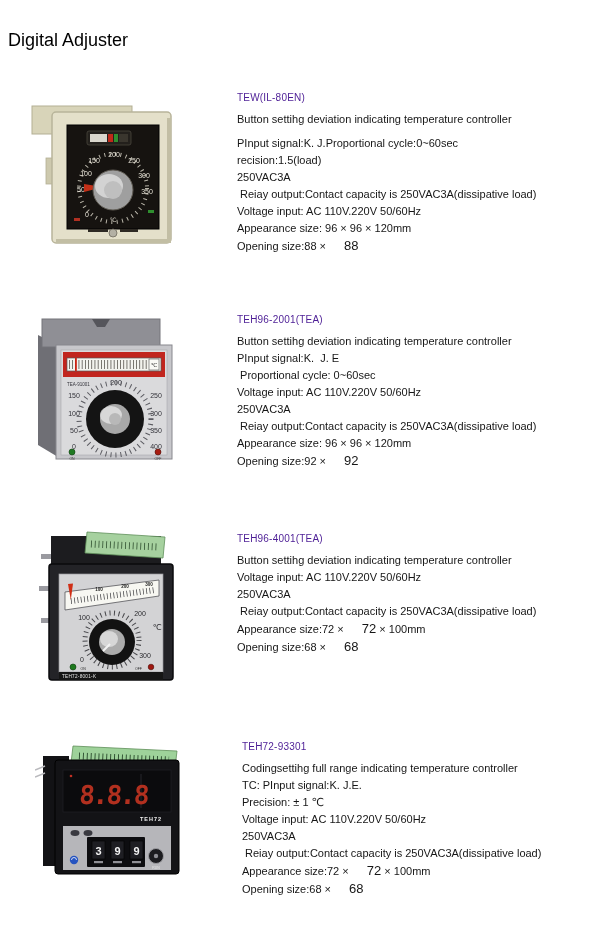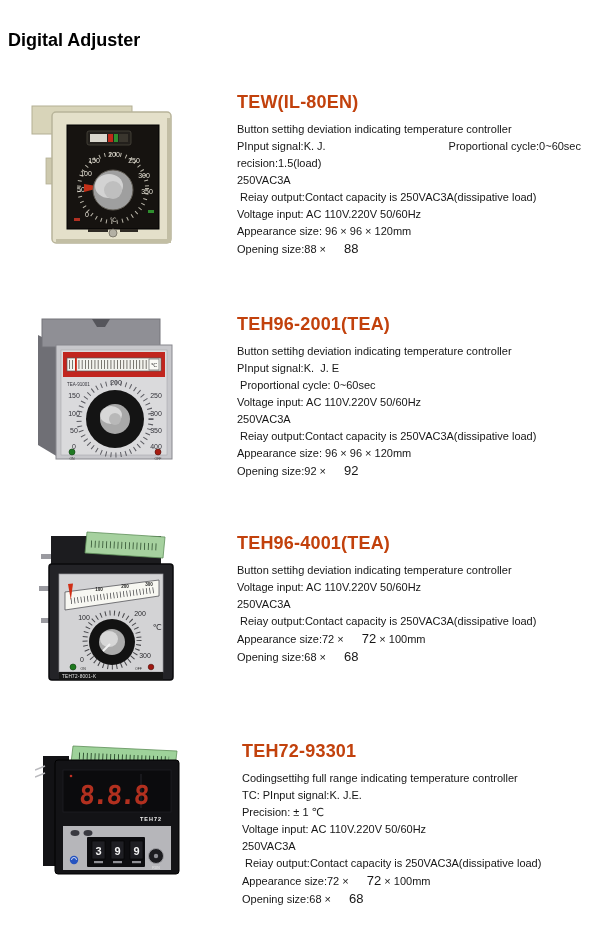--- a/index.html
+++ b/index.html
@@ -2,38 +2,38 @@
 <html><head>
 <meta charset="utf-8">
 <style>
   html,body{margin:0;padding:0;}
   body{
     width:615px;height:932px;background:#ffffff;position:relative;overflow:hidden;
     font-family:"Liberation Sans","DejaVu Sans",sans-serif;color:#141414;
   }
   .page-title{
     position:absolute;left:8px;top:30px;margin:0;
-    font-size:18px;font-weight:bold;color:#000;
+    font-size:18px;font-weight:normal;color:#000;
   }
   .photo{position:absolute;}
   .photo svg{display:block;width:100%;height:100%;}
   svg text{font-family:"Liberation Sans","DejaVu Sans",sans-serif;}
   .ptext{position:absolute;width:374px;}
   .ptext1{left:237px;top:92px;}
   .ptext2{left:237px;top:314px;}
   .ptext3{left:237px;top:533px;}
   .ptext4{left:242px;top:741px;}
   .photo1{left:30px;top:100px;width:145px;height:148px;}
   .photo2{left:32px;top:315px;width:145px;height:148px;}
   .photo3{left:35px;top:530px;width:150px;height:155px;}
   .photo4{left:35px;top:744px;width:150px;height:135px;}
-  .ptitle{margin:0 0 8px 0;font-size:18px;font-weight:700;color:#c2410c;letter-spacing:.2px;}
+  .ptitle{margin:0 0 8px 0;font-size:10px;font-weight:400;color:#4c1d95;letter-spacing:.2px;}
   .pline{font-size:11px;line-height:17px;color:#161616;white-space:pre-wrap;}
   .pline .small{font-size:13px;padding-left:15px;}
-  .spec-row{display:flex;justify-content:space-between;width:344px;}
+  .spec-row{display:flex;width:344px;margin-top:7px;}
   .seg-digits{font-family:"DejaVu Sans Mono","Liberation Mono",monospace;font-weight:bold;}
 </style>
 </head>
 <body>
 
 <h1 class="page-title">Digital Adjuster</h1>
 
 <div class="photo photo1">
   <svg viewBox="0 0 145 148">
     <g>

